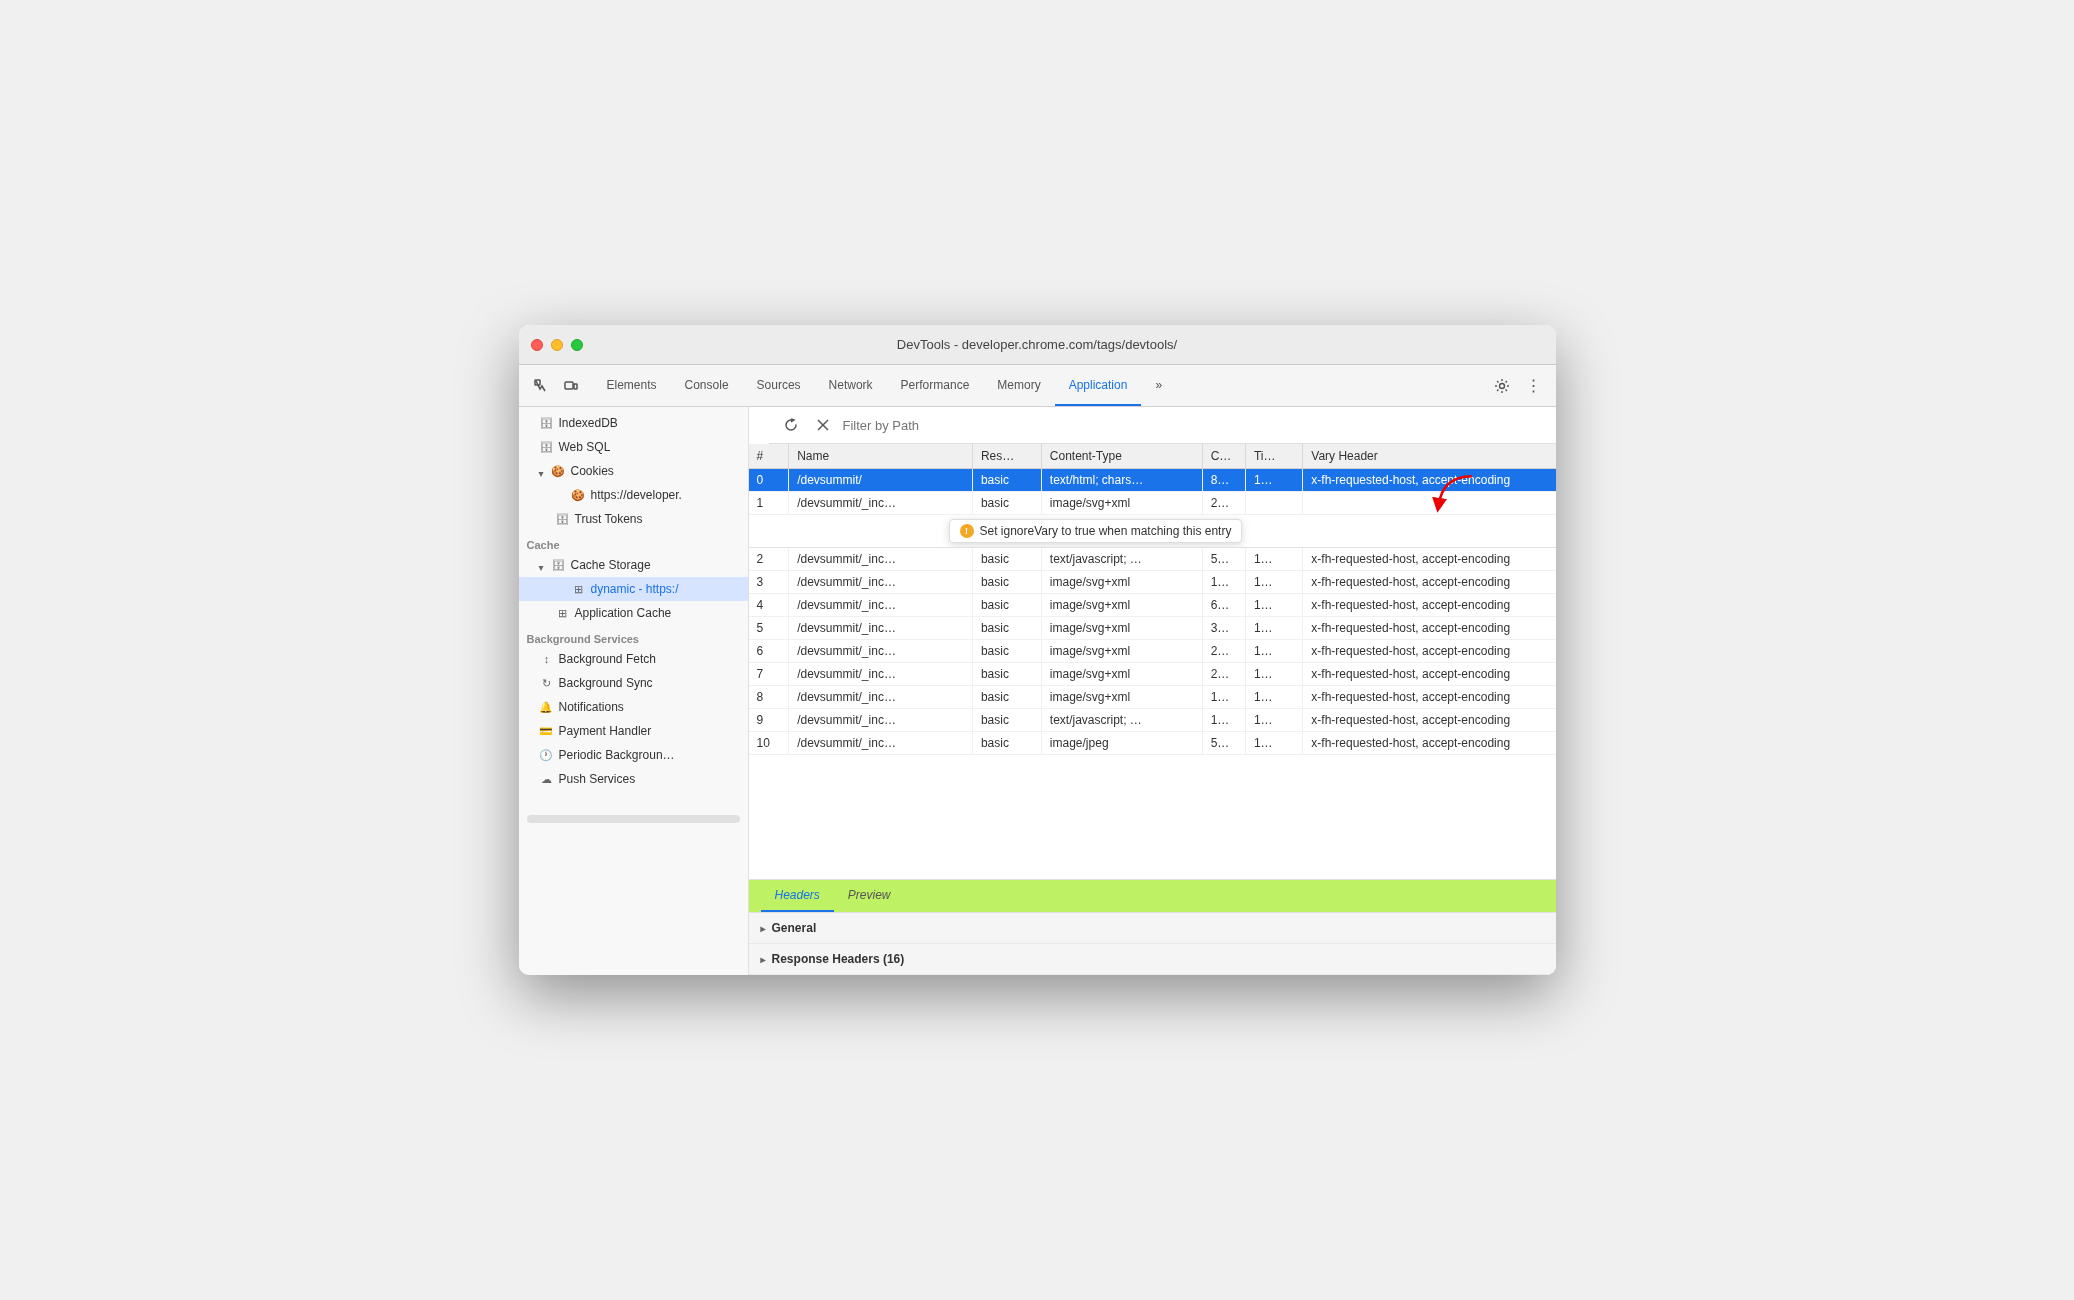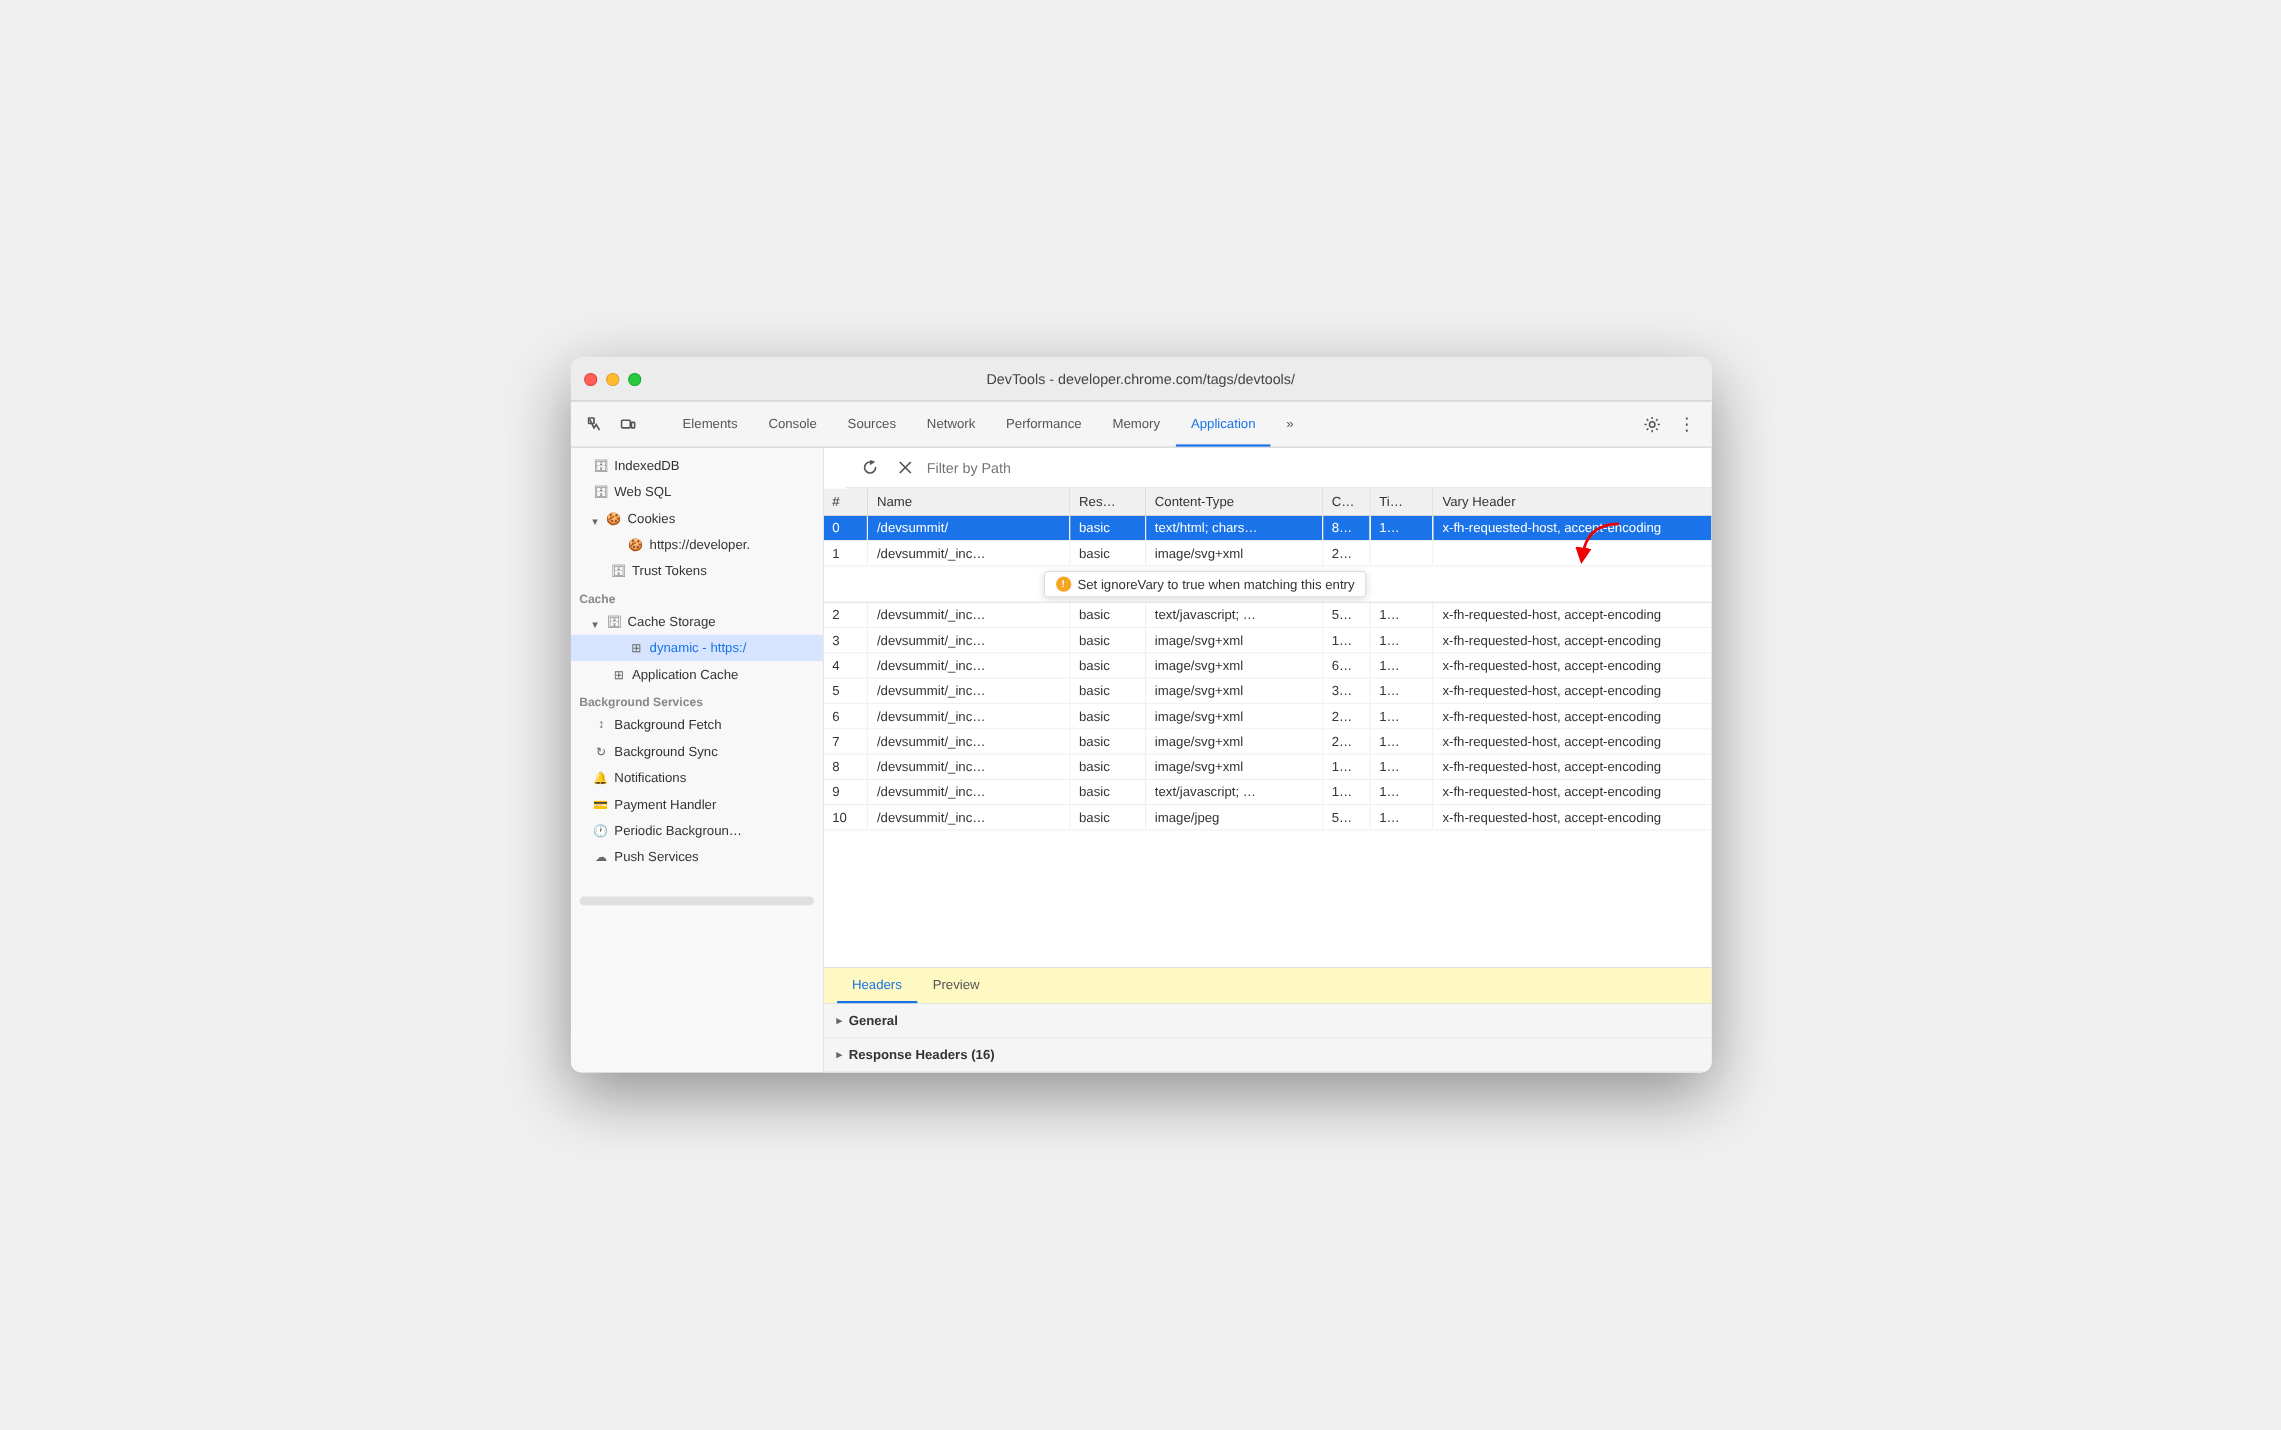--- a/index.html
+++ b/index.html
@@ -54,21 +54,20 @@
     }
     
     .toolbar {
       background: #f5f5f5;
       border-bottom: 1px solid #d0d0d0;
       height: 42px;
       display: flex;
       align-items: stretch;
       padding: 0 8px;
       flex-shrink: 0;
-      gap: 14px;
     }
     .toolbar-left {
       display: flex;
       align-items: center;
       gap: 2px;
       margin-right: 8px;
     }
     .toolbar-icon-btn {
       width: 28px;
       height: 28px;
@@ -286,21 +285,22 @@
     
     .bottom-panel {
       border-top: 1px solid #e0e0e0;
       background: #fff;
       flex-shrink: 0;
     }
     .bottom-tabs {
       display: flex;
       border-bottom: 1px solid #e0e0e0;
       padding: 0 12px;
-      background: #fef9c3;
+      background: #bef264;
+      font-style: italic;
     }
     .bottom-tab {
       padding: 8px 14px;
       font-size: 12px;
       color: #555;
       cursor: pointer;
       border-bottom: 2px solid transparent;
     }
     .bottom-tab.active {
       color: #1a73e8;

